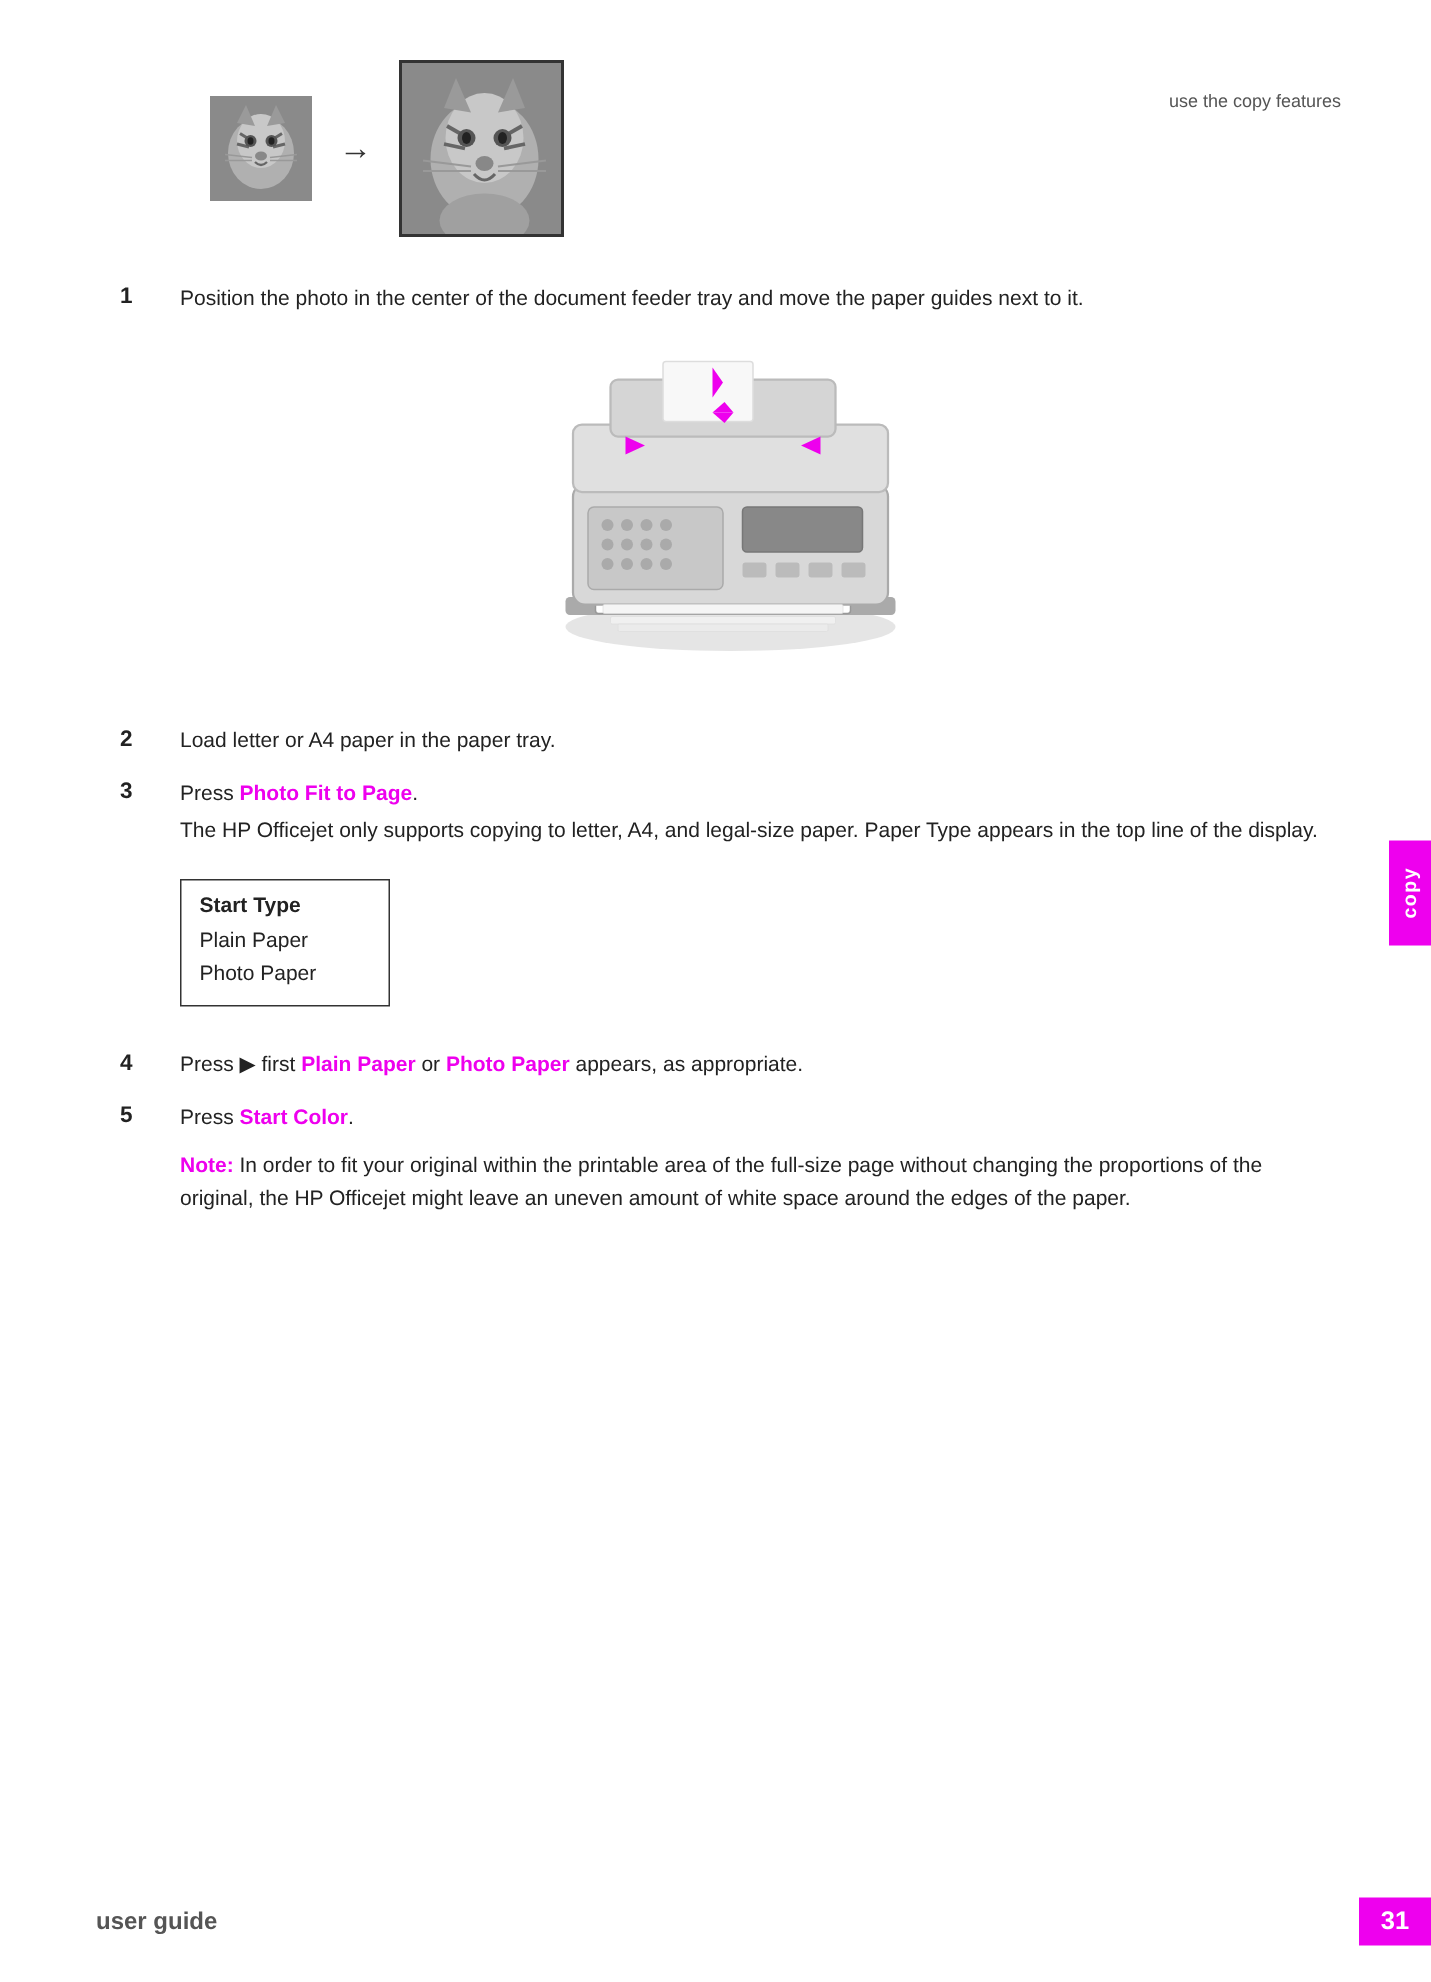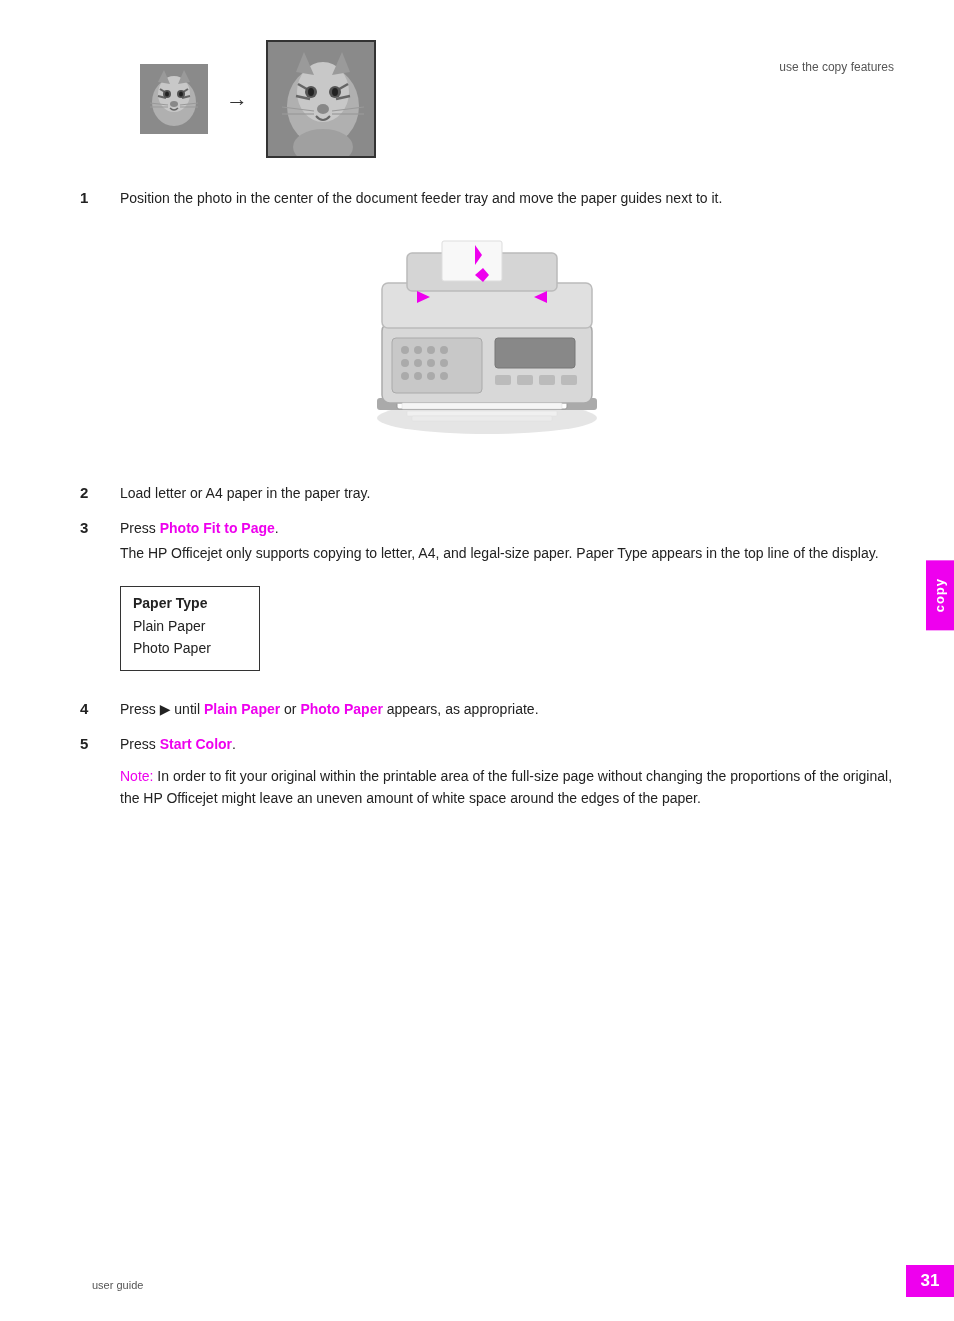--- a/index.html
+++ b/index.html
@@ -41,23 +41,24 @@
       writing-mode: vertical-rl;
       text-orientation: mixed;
       transform: rotate(180deg);
       letter-spacing: 1px;
       z-index: 10;
     }
     
     .footer-left {
       position: absolute;
       bottom: 30px;
-      left: 92px;
-      font-size: 11px;
+      left: 64px;
+      font-size: 16px;
       color: #555;
+      font-weight: bold;
     }
     .footer-right {
       position: absolute;
       bottom: 24px;
       right: 0;
       background: #ee00ee;
       color: #fff;
       width: 48px;
       height: 32px;
       display: flex;
@@ -119,21 +120,21 @@
     }
     .step-content {
       flex: 1;
     }
     .step-content p {
       margin-bottom: 4px;
       font-size: 14px;
       line-height: 1.5;
     }
     .magenta { color: #ee00ee; font-weight: bold; }
-    .note-label { color: #ee00ee; font-weight: normal; }
+    .note-label { color: #ee00ee; font-weight: bold; }
     
     .paper-type-box {
       border: 1.5px solid #333;
       display: inline-block;
       padding: 8px 22px 10px 12px;
       margin: 18px 0 18px 0;
       min-width: 140px;
     }
     .paper-type-box .pt-header {
       font-weight: bold;
@@ -305,32 +306,32 @@
 
   <div class="step">
     <div class="step-number">3</div>
     <div class="step-content">
       <p>
         <span>Press </span><span class="magenta">Photo Fit to Page</span><span>.</span>
       </p>
       <p class="step-sub">The HP Officejet only supports copying to letter, A4, and legal-size paper. Paper Type appears in the top line of the display.</p>
       
       <div class="paper-type-box">
-        <div class="pt-header">Paper Type</div>
+        <div class="pt-header">Start Type</div>
         <div class="pt-item">Plain Paper</div>
         <div class="pt-item">Photo Paper</div>
       </div>
     </div>
   </div>
 
   <div class="step">
     <div class="step-number">4</div>
     <div class="step-content">
       <p>
-        <span>Press ▶ until </span><span class="magenta">Plain Paper</span><span> or </span><span class="magenta">Photo Paper</span><span> appears, as appropriate.</span>
+        <span>Press ▶ first </span><span class="magenta">Plain Paper</span><span> or </span><span class="magenta">Photo Paper</span><span> appears, as appropriate.</span>
       </p>
     </div>
   </div>
 
   <div class="step">
     <div class="step-number">5</div>
     <div class="step-content">
       <p>
         <span>Press </span><span class="magenta">Start Color</span><span>.</span>
       </p>

